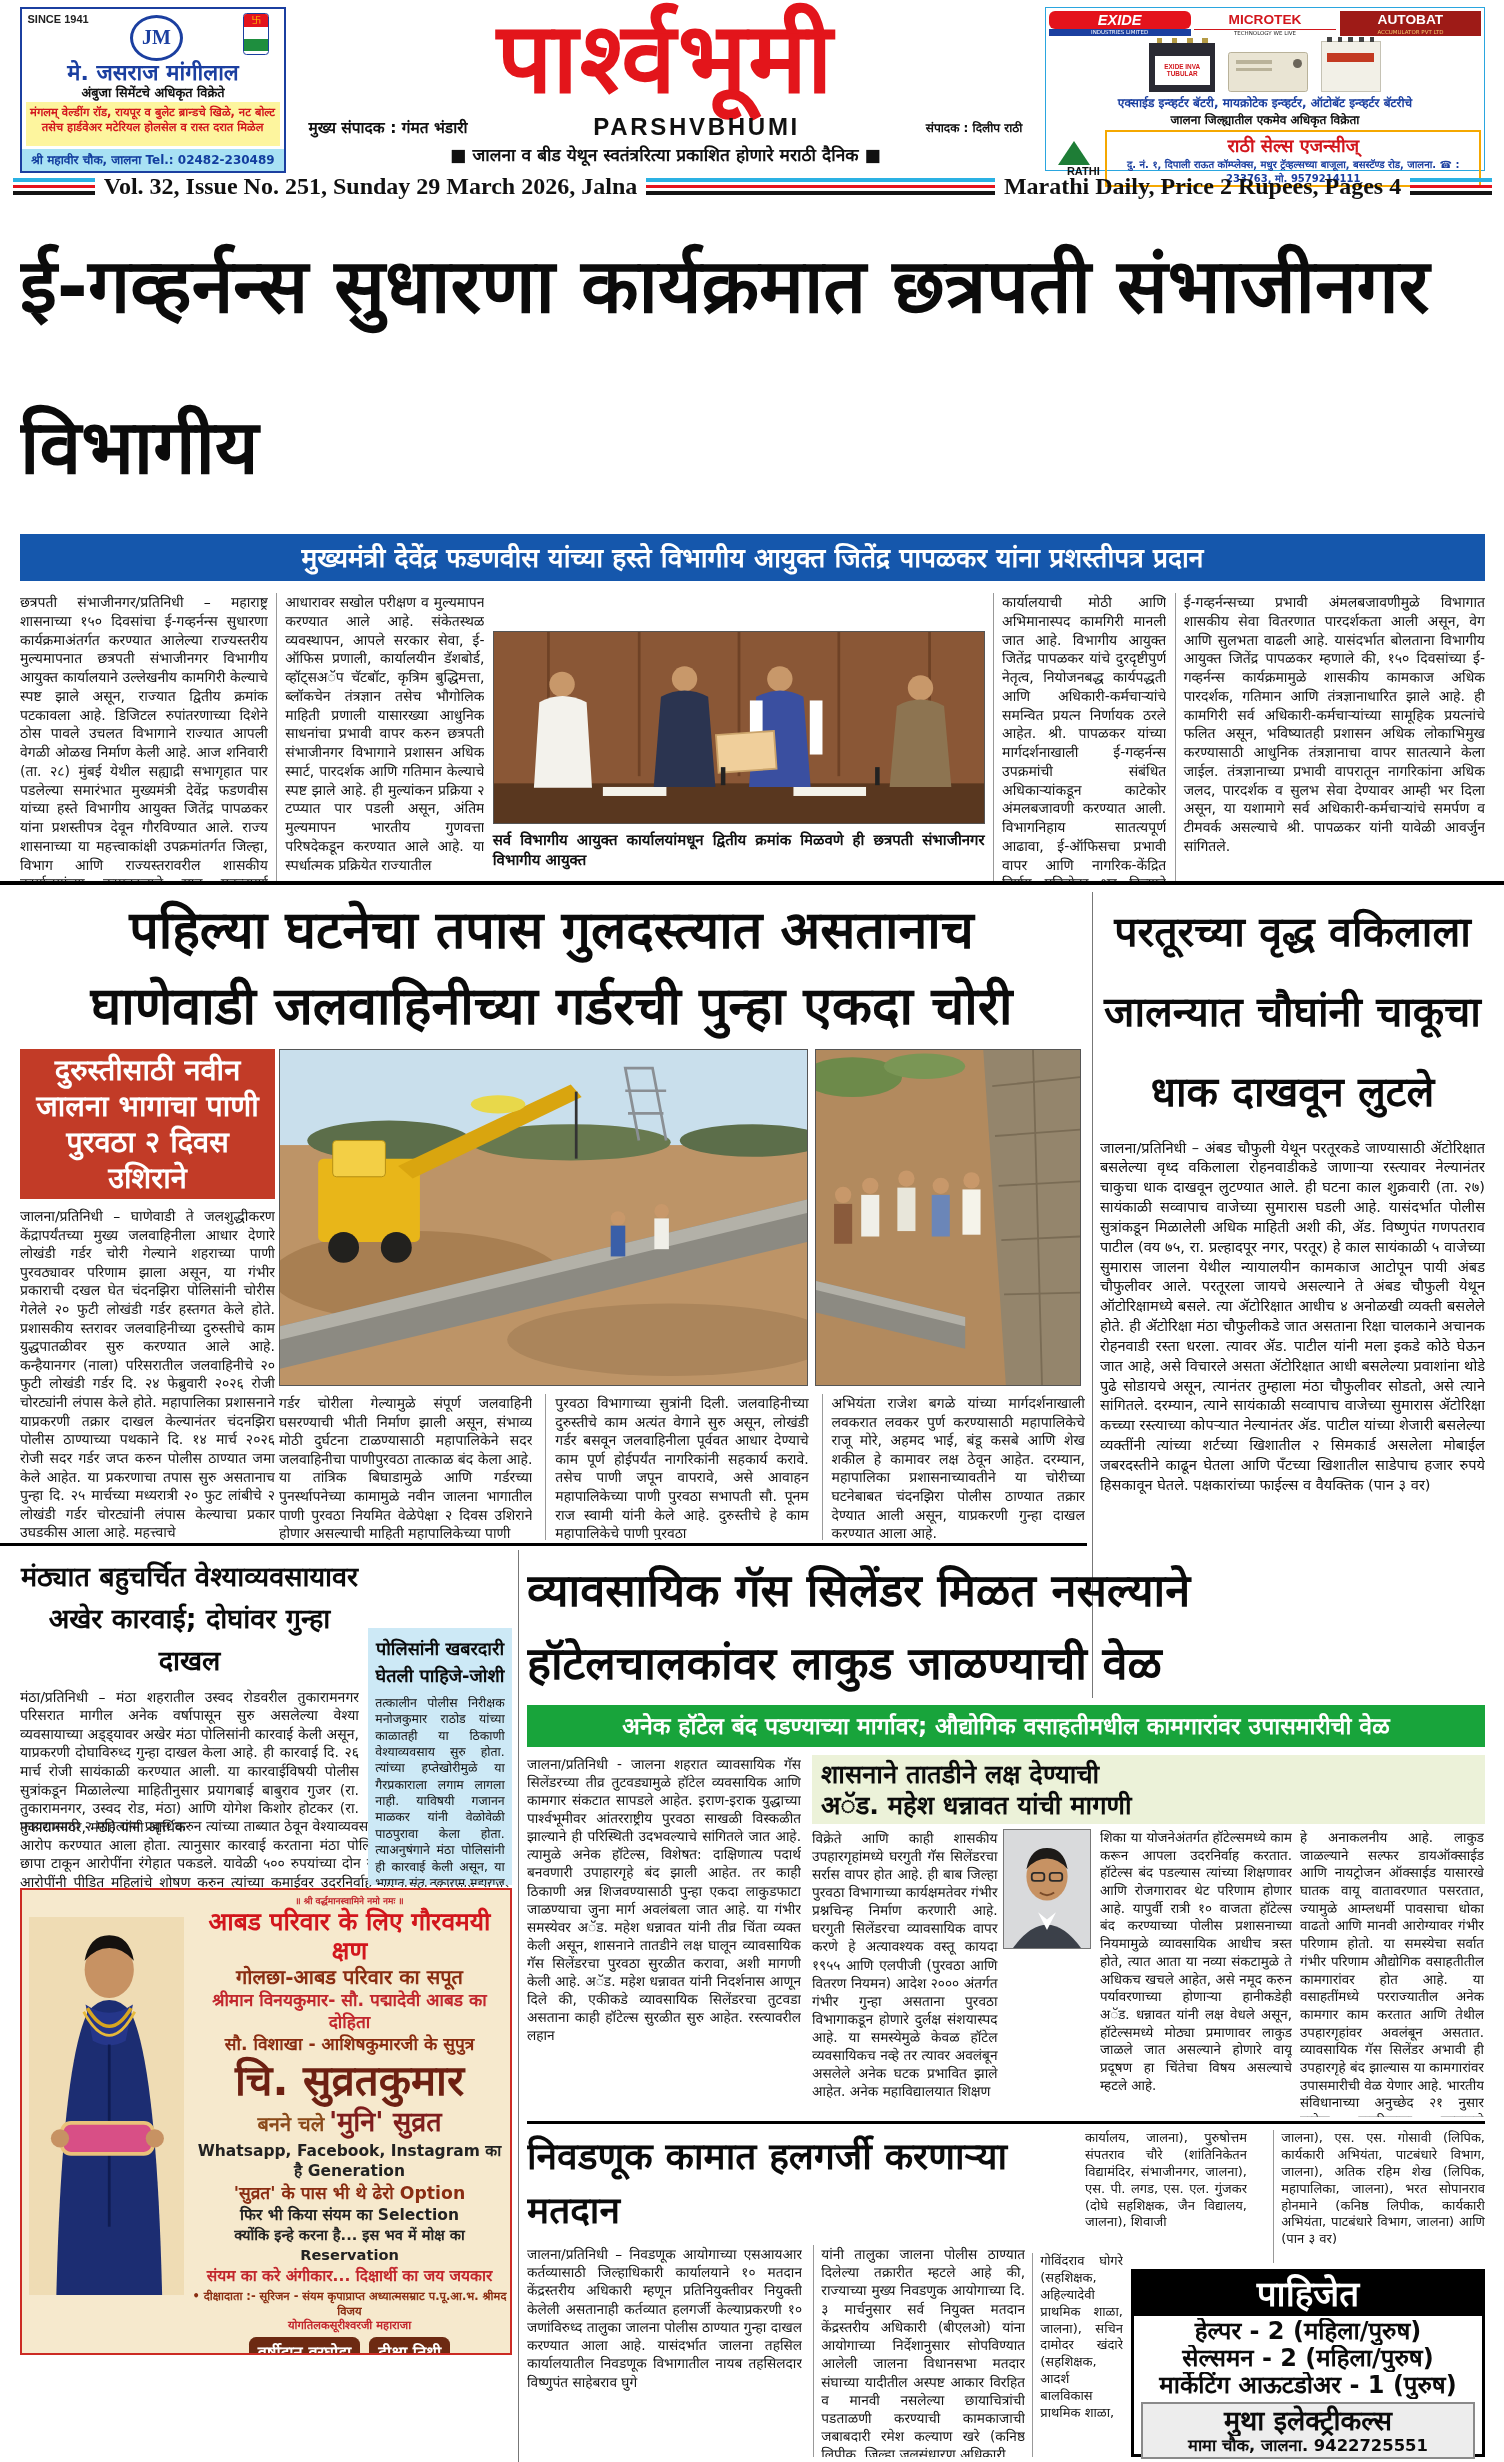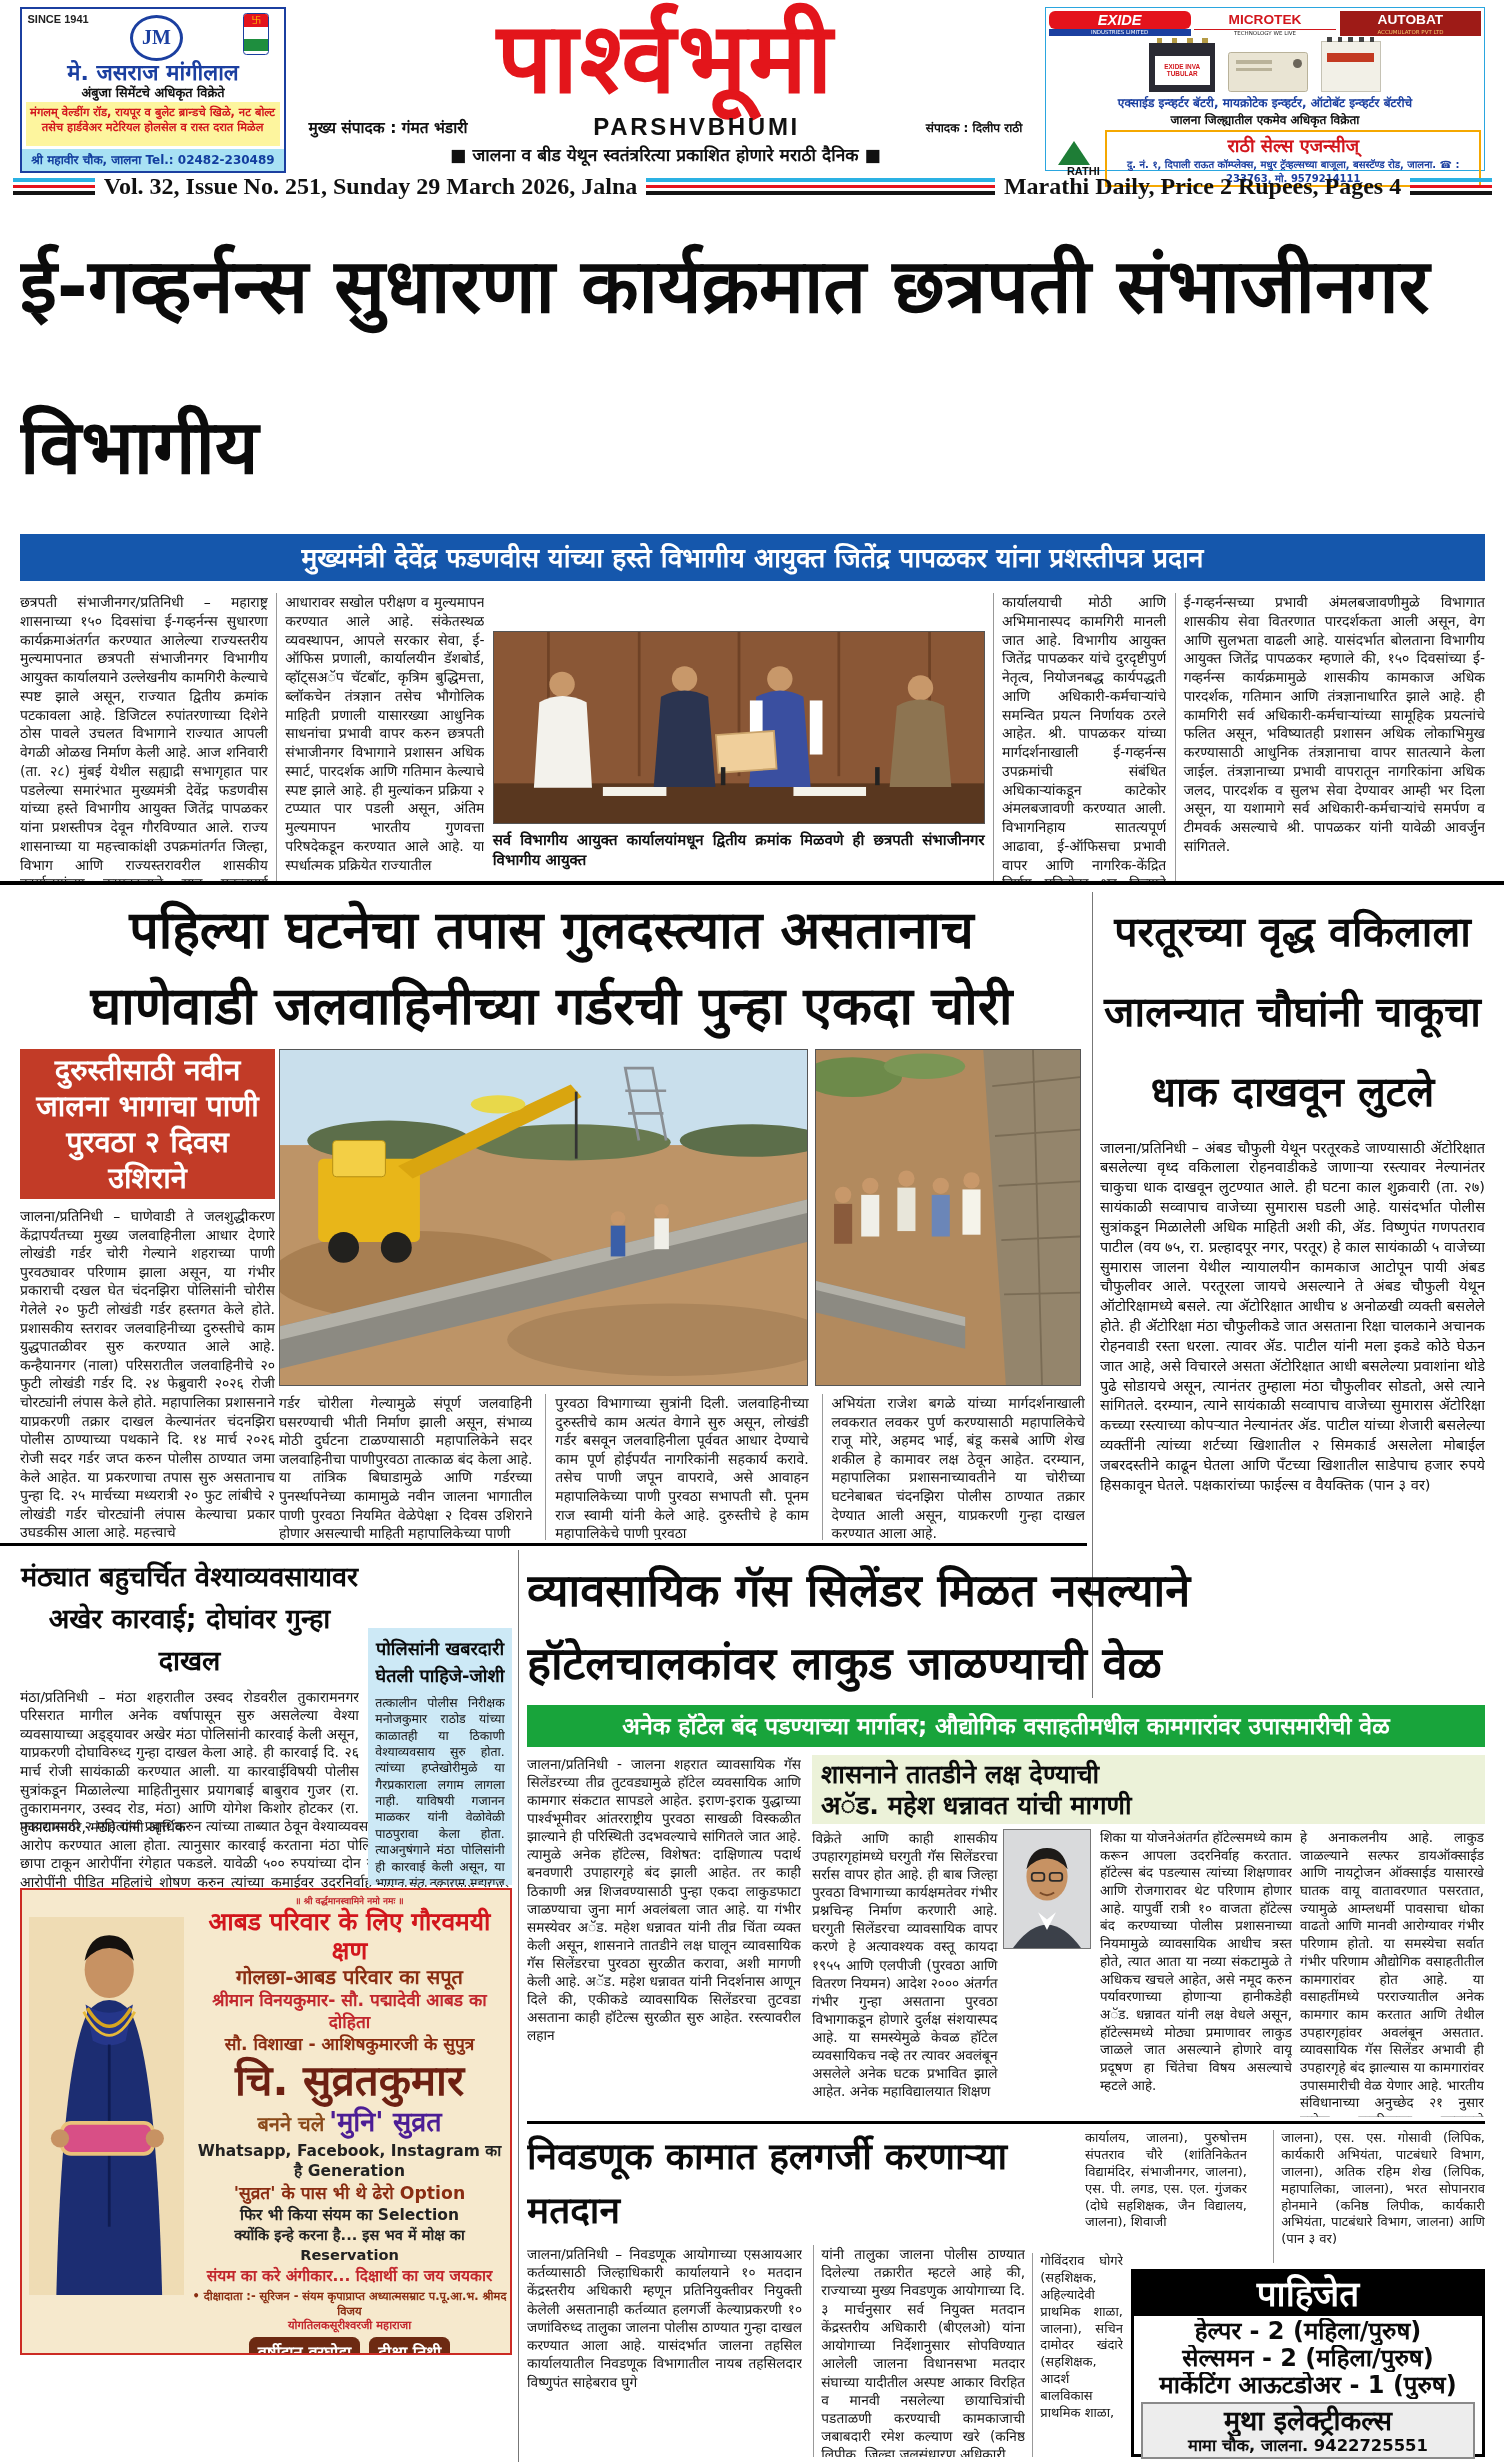--- a/index.html
+++ b/index.html
@@ -337,21 +337,21 @@
     </div>
     <div style="position:absolute;left:169px;top:3.6px;width:317px;text-align:center;">
       <div style="font-size:9px;color:#c2272d;font-weight:bold;">॥ श्री वर्द्धमानस्वामिने नमो नमः ॥</div>
       <div style="font-size:24.6px;color:#d2161c;font-weight:bold;line-height:29px;">आबड परिवार के लिए गौरवमयी क्षण</div>
       <div style="font-size:20px;color:#8a2d12;font-weight:bold;line-height:24.6px;">गोलछा-आबड परिवार का सपूत</div>
       <div style="font-size:17.3px;color:#c2272d;font-weight:bold;line-height:22px;">श्रीमान विनयकुमार- सौ. पद्मादेवी आबड का दोहिता</div>
       <div style="font-size:17.3px;color:#8a2d12;font-weight:bold;line-height:22px;">सौ. विशाखा - आशिषकुमारजी के सुपुत्र</div>
       <div style="font-size:42px;color:#6d2012;font-weight:bold;line-height:51px;">चि. सुव्रतकुमार</div>
       <div style="line-height:31px;">
         <span style="font-size:20px;color:#8a4a1a;font-weight:bold;">बनने चले</span>
-        <span style="font-size:27px;color:#4c1d95;font-weight:bold;">'मुनि' सुव्रत</span>
+        <span style="font-size:27px;color:#7f1d1d;font-weight:bold;">'मुनि' सुव्रत</span>
       </div>
       <div style="font-size:15.5px;color:#222;font-weight:bold;line-height:20px;">Whatsapp, Facebook, Instagram का है Generation</div>
       <div style="font-size:17.3px;color:#8a2d12;font-weight:bold;line-height:24px;">'सुव्रत' के पास भी थे ढेरो Option</div>
       <div style="font-size:15.5px;color:#222;font-weight:bold;line-height:20px;">फिर भी किया संयम का Selection</div>
       <div style="font-size:14.6px;color:#222;font-weight:bold;line-height:20px;">क्योंकि इन्हे करना है... इस भव में मोक्ष का Reservation</div>
       <div style="font-size:15.5px;color:#c2272d;font-weight:bold;line-height:22px;">संयम का करे अंगीकार... दिक्षार्थी का जय जयकार</div>
       <div style="font-size:11.4px;color:#8a2d12;font-weight:bold;line-height:14.6px;margin-top:1.8px;">• दीक्षादाता :- सूरिजन - संयम कृपाप्राप्त अध्यात्मसम्राट प.पू.आ.भ. श्रीमद विजय</div>
       <div style="font-size:11.4px;color:#c2272d;font-weight:bold;line-height:14.6px;">योगतिलकसूरीश्वरजी महाराजा</div>
       <div style="display:flex;gap:9px;justify-content:center;margin-top:4.6px;">
         <div style="background:#6d2a12;color:#fff;border-radius:7.3px;padding:2.7px 9px;">

